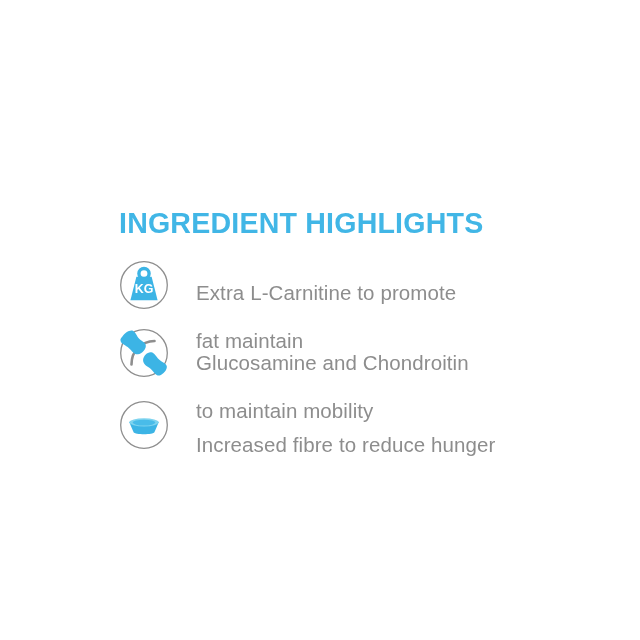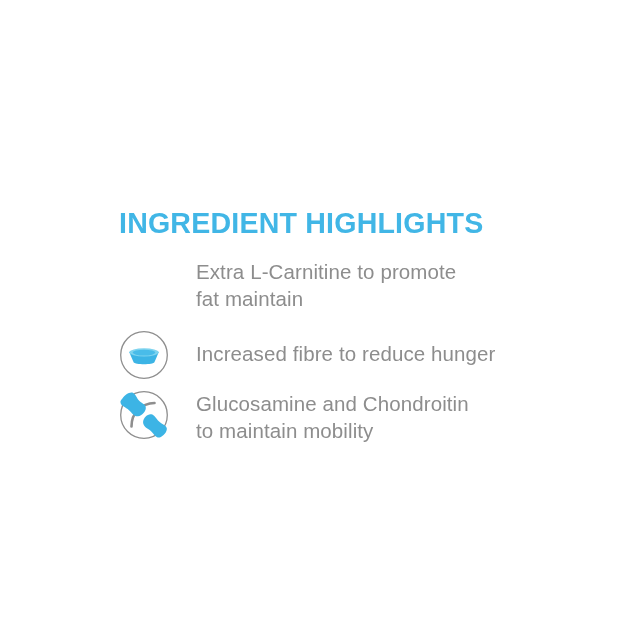--- a/index.html
+++ b/index.html
@@ -77,60 +77,55 @@
     font-family: "Liberation Sans", sans-serif;
     font-weight: normal;
     font-size: 20.5px;
     line-height: 27px;
     color: #8d8d8d;
     letter-spacing: 0.1px;
   }
   .hl-text .ln {
     display: block;
     white-space: nowrap;
+    margin-top: 21px;
   }
 
   
   .row-0 .hl-text { top: 4px; }
   .row-1 .hl-text { top: 16px; }
   .row-2 .hl-text { top: 4px; }
 
   .row-1 .hl-icon { top: 6px; }
   .row-2 .hl-icon { top: 4px; }
 </style>
 </head>
 <body>
 
 <div id="panel">
 
   <div id="heading">INGREDIENT HIGHLIGHTS</div>
 
   <div id="highlights">
 
     <div class="hl-row row-0">
-      <div class="hl-text">
-        <span class="ln">Extra L-Carnitine to promote</span>
-        <span class="ln">fat maintain</span>
-      </div>
-    </div>
-
-    <div class="hl-row row-1">
       <div class="hl-icon">
         <svg viewBox="0 0 50 50" xmlns="http://www.w3.org/2000/svg">
           <circle cx="25" cy="25" r="23.3" fill="none" stroke="#8e8e8e" stroke-width="1.3"></circle>
 
-          <path d="M10.4 22.6 C10.4 18.6 39.6 18.6 39.6 22.6 L35.4 32.3 C34.2 34.9 15.8 34.9 14.6 32.3 Z" fill="#3cb4e5"></path>
+          <circle cx="25" cy="13.6" r="5.1" fill="none" stroke="#3cb4e5" stroke-width="3.4"></circle>
 
-          <ellipse cx="25" cy="22.3" rx="14.6" ry="4.1" fill="#7fd4ef"></ellipse>
+          <path d="M17.4 16.8 L32.6 16.8 L38.6 40.2 L11.4 40.2 Z" fill="#3cb4e5"></path>
 
-          <ellipse cx="25" cy="22.6" rx="11.4" ry="2.9" fill="#49bce9"></ellipse>
+          <text x="25" y="33.2" text-anchor="middle" font-family="Liberation Sans, sans-serif" font-weight="bold" font-size="12.4" fill="#ffffff">KG</text>
         </svg>
       </div>
       <div class="hl-text">
-        <span class="ln">Increased fibre to reduce hunger</span>
+        <span class="ln">Extra L-Carnitine to promote</span>
+        <span class="ln">fat maintain</span>
       </div>
     </div>
 
     <div class="hl-row row-2">
       <div class="hl-icon">
         <svg viewBox="0 0 50 50" xmlns="http://www.w3.org/2000/svg">
 
           <circle cx="25" cy="25" r="23.3" fill="none" stroke="#8e8e8e" stroke-width="1.3"></circle>
 
           <path d="M12.5 36.5 C12.5 22.5 22.5 13.5 35.5 13.0" fill="none" stroke="#8e8e8e" stroke-width="2.6" stroke-linecap="round"></path>
@@ -145,14 +140,31 @@
                    C37.4 48.2 35.6 45.0 32.8 42.0 C29.8 38.8 25.6 37.8 24.6 34.6
                    C24.0 32.8 24.0 32.2 24.2 31.0 Z" fill="#3cb4e5"></path>
         </svg>
       </div>
       <div class="hl-text">
         <span class="ln">Glucosamine and Chondroitin</span>
         <span class="ln">to maintain mobility</span>
       </div>
     </div>
 
+    <div class="hl-row row-1">
+      <div class="hl-icon">
+        <svg viewBox="0 0 50 50" xmlns="http://www.w3.org/2000/svg">
+          <circle cx="25" cy="25" r="23.3" fill="none" stroke="#8e8e8e" stroke-width="1.3"></circle>
+
+          <path d="M10.4 22.6 C10.4 18.6 39.6 18.6 39.6 22.6 L35.4 32.3 C34.2 34.9 15.8 34.9 14.6 32.3 Z" fill="#3cb4e5"></path>
+
+          <ellipse cx="25" cy="22.3" rx="14.6" ry="4.1" fill="#7fd4ef"></ellipse>
+
+          <ellipse cx="25" cy="22.6" rx="11.4" ry="2.9" fill="#49bce9"></ellipse>
+        </svg>
+      </div>
+      <div class="hl-text">
+        <span class="ln">Increased fibre to reduce hunger</span>
+      </div>
+    </div>
+
   </div>
 </div>
 
 </body></html>

